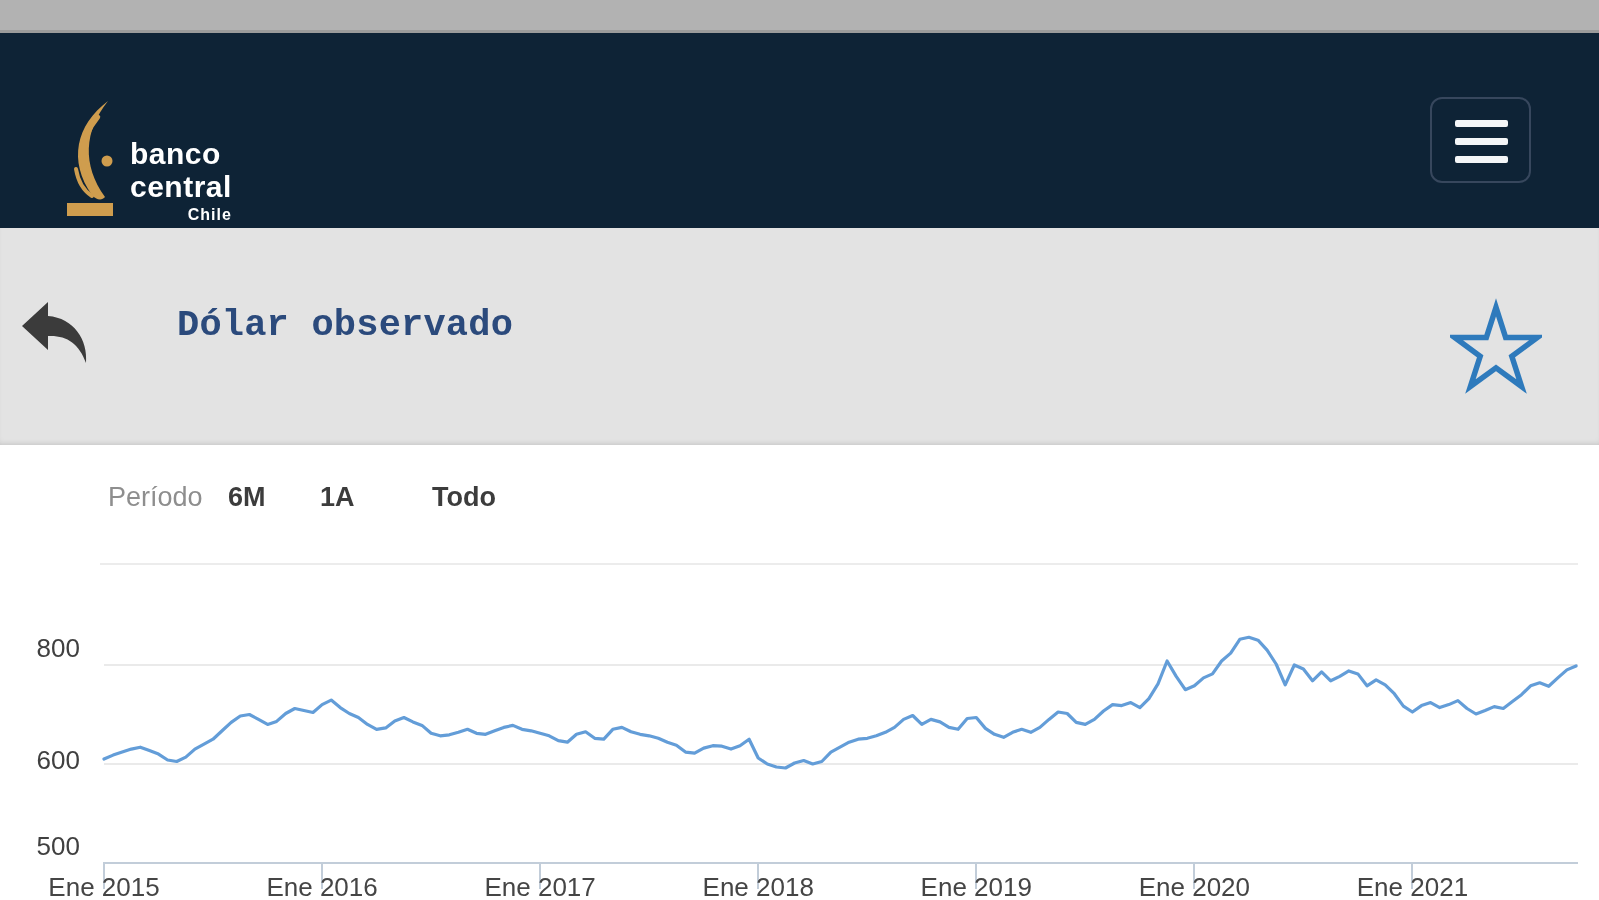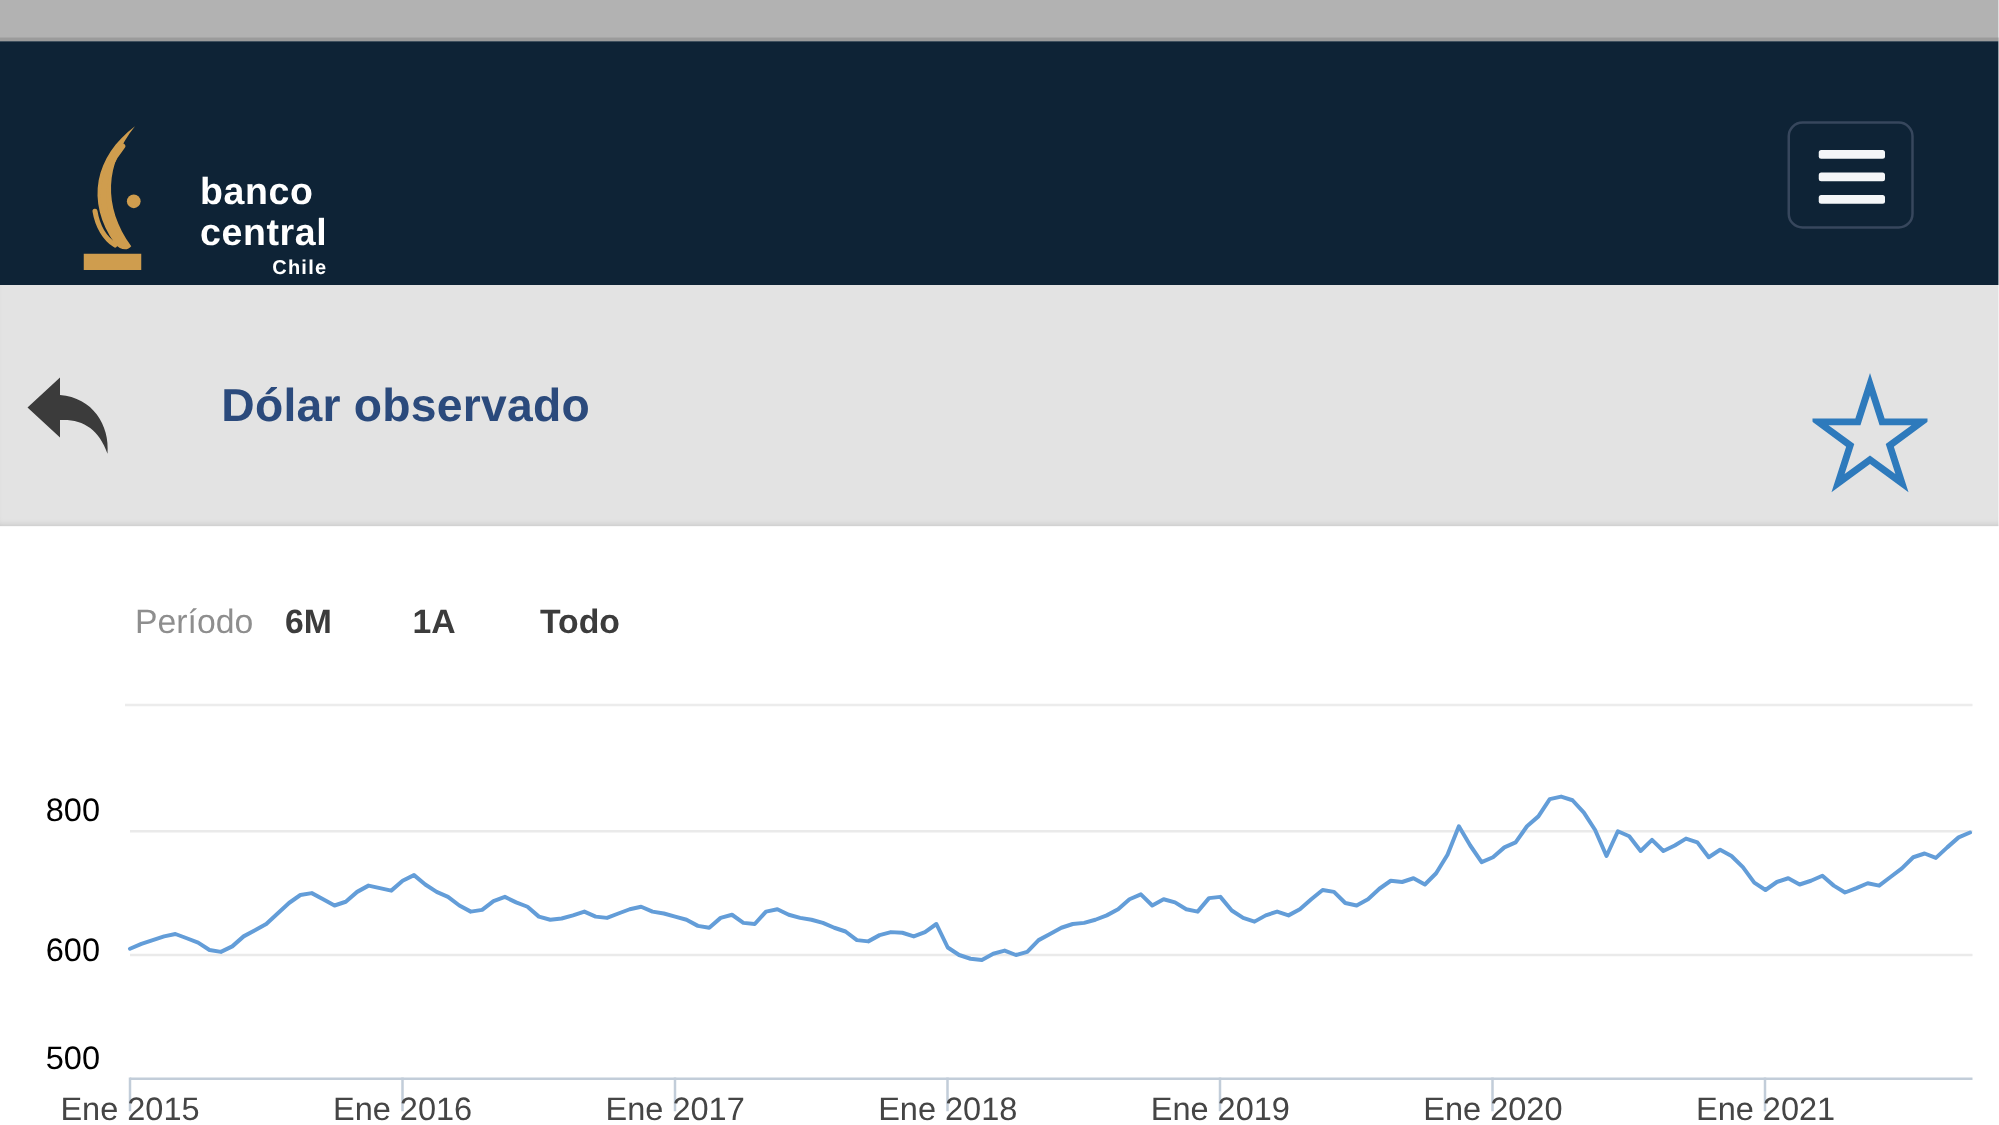--- a/index.html
+++ b/index.html
@@ -8,61 +8,61 @@
 
   
   .status-bar{position:absolute;left:0;top:0;width:1599px;height:30px;
               background:var(--status_gray);border-bottom:3px solid #9b9b9b;}
 
   
   .app-header{position:absolute;left:0;top:33px;width:1599px;height:195px;
               background:var(--header_navy);}
   .logo{position:absolute;left:62px;top:66px;display:flex;align-items:flex-start;}
   .logo svg{display:block;}
-  .logo-text{margin-left:40px;margin-top:38px;color:#fff;font-weight:bold;
+  .logo-text{margin-left:10px;margin-top:38px;color:#fff;font-weight:bold;
              font-size:30px;line-height:33px;letter-spacing:0.5px;}
   .logo-text .chile{display:block;font-weight:bold;font-size:16px;line-height:12px;
                     text-align:right;margin-top:6px;letter-spacing:1px;}
   .menu-btn{position:absolute;left:1430px;top:64px;width:101px;height:86px;
             background:transparent;border:2px solid #37475d;border-radius:12px;
             cursor:pointer;padding:0;}
   .menu-bars{position:absolute;left:23px;top:21px;width:53px;height:44px;}
   .menu-bars span{position:absolute;left:0;width:53px;height:7px;background:#f4f6f8;
                   border-radius:2px;}
   .menu-bars span:nth-child(1){top:0;}
   .menu-bars span:nth-child(2){top:18px;}
   .menu-bars span:nth-child(3){top:36px;}
 
   
-  .title-bar{position:absolute;left:0;top:228px;width:1599px;height:193px;
-             background:var(--bg_gray);box-shadow:inset 0 -4px 6px -4px rgba(0,0,0,0.18);}
+  .title-bar{position:absolute;left:0;top:228px;width:1599px;height:217px;
+             background:var(--bg_gray);box-shadow:inset 0 -4px 6px -4px rgba(0,0,0,0.18);font-family:Liberation Mono, monospace;}
   .back-btn{position:absolute;left:16px;top:68px;width:84px;height:76px;
             background:transparent;border:none;padding:0;cursor:pointer;}
   .page-title{position:absolute;left:177px;top:76px;margin:0;font-size:37px;
               font-weight:bold;color:var(--title_navy);letter-spacing:0.2px;}
   .fav-btn{position:absolute;left:1446px;top:64px;width:100px;height:110px;
            background:transparent;border:none;padding:0;cursor:pointer;}
 
   
   .period-row{position:absolute;left:0;top:478px;width:1599px;height:44px;font-size:27px;}
   .period-row span,.period-row button{position:absolute;top:4px;}
   .period-label{left:108px;color:#8e8e8e;font-weight:400;}
   .period-btn{background:transparent;border:none;padding:0;margin:0;cursor:pointer;
               font-family:"Liberation Sans",sans-serif;font-size:27px;font-weight:bold;color:#3c3c3c;text-align:right;}
   .period-btn.p0{left:228px;}
-  .period-btn.p1{left:330px;}
+  .period-btn.p1{left:320px;}
   .period-btn.p2{left:432px;}
   .top-separator{position:absolute;left:100px;top:563px;width:1478px;height:2px;
                  background:#ececec;}
 
   
   .chart-area{position:absolute;left:0;top:560px;width:1599px;height:340px;}
   .gridline{position:absolute;height:2px;background:#eaeaea;}
   .axisline{position:absolute;height:2px;background:#c2cdd9;}
-  .ylabel{position:absolute;width:46px;text-align:right;font-size:26px;color:#000000;}
+  .ylabel{position:absolute;width:46px;text-align:right;font-size:26px;color:#404040;}
   .xtick{position:absolute;width:2px;background:#c2cdd9;}
   .xlabel{position:absolute;width:140px;text-align:center;font-size:26px;color:#454545;}
   .line-svg{position:absolute;left:0;top:0;width:1599px;height:900px;pointer-events:none;}
 </style>
 </head>
 <body>
 
 <div class="screen">
 
   <div class="status-bar"></div>

